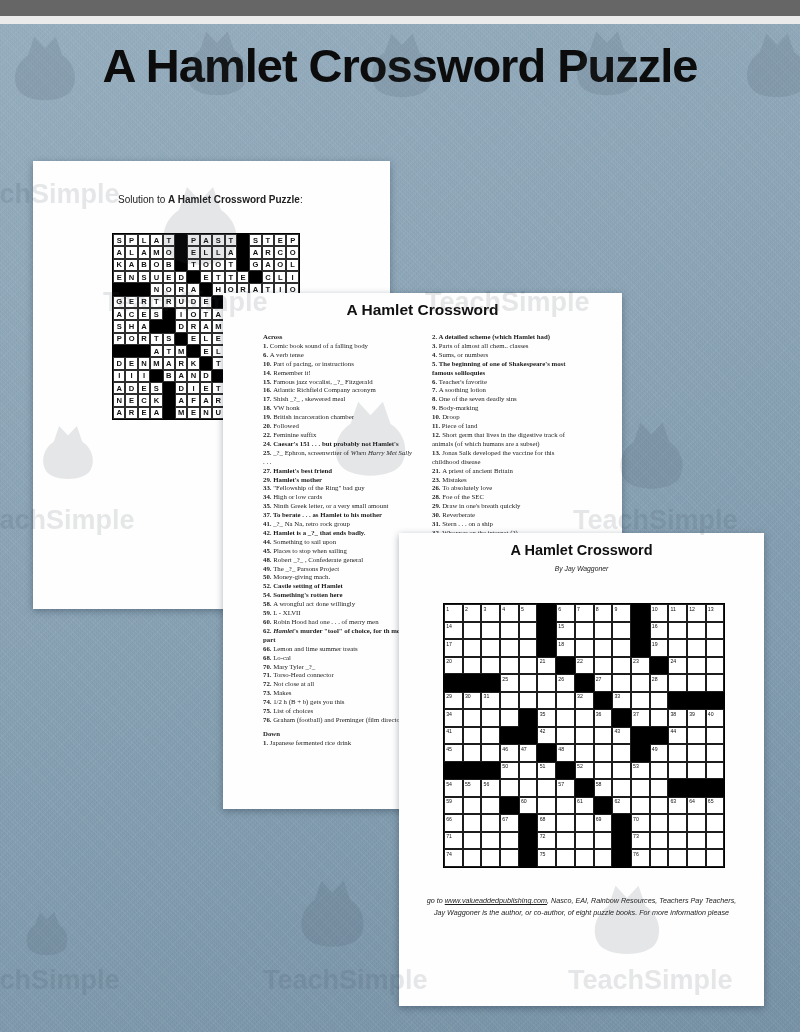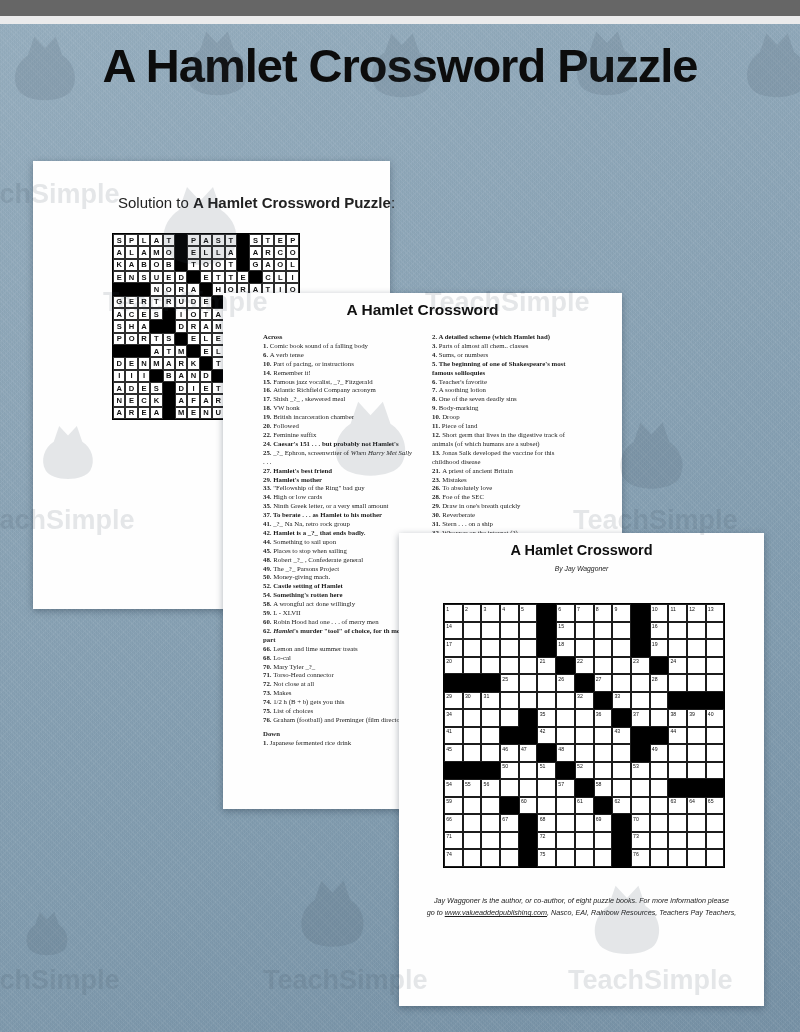--- a/index.html
+++ b/index.html
@@ -11,21 +11,21 @@
       repeating-linear-gradient(45deg,rgba(255,255,255,.05) 0 1px,transparent 1px 3px),
       repeating-linear-gradient(-45deg,rgba(255,255,255,.04) 0 1px,transparent 1px 4px),
       repeating-linear-gradient(90deg,rgba(0,0,0,.02) 0 1px,transparent 1px 2px);}
   .top-strip{position:absolute;top:0;left:0;right:0;height:8px;background:#ebebec;z-index:6;}
   .main-title{position:absolute;top:22px;left:0;width:100%;text-align:center;margin:0;
     font-size:47px;font-weight:bold;letter-spacing:-1px;color:#0c0c0c;z-index:2;}
   .page{position:absolute;background:#fefefe;box-shadow:0 2px 7px rgba(15,30,45,.35);}
   .page1{left:33px;top:145px;width:357px;height:448px;z-index:3;}
   .page2{left:223px;top:277px;width:399px;height:516px;z-index:4;}
   .page3{left:399px;top:517px;width:365px;height:473px;z-index:5;}
-  .sol-heading{position:absolute;left:85px;top:33px;font-size:15px;color:#222;white-space:nowrap;}
+  .sol-heading{position:absolute;left:85px;top:33px;font-size:10px;color:#222;white-space:nowrap;}
   .cw{position:absolute;display:grid;background:#fff;border:1.1px solid #000;}
   .sol-grid{left:79px;top:72px;grid-template-columns:repeat(15,12.4px);grid-auto-rows:12.35px;}
   .puz-grid{left:44px;top:70px;grid-template-columns:repeat(15,18.7px);grid-auto-rows:17.5px;border-width:1.4px;}
   .cw-cell{position:relative;border:0.55px solid #2e2e2e;box-sizing:border-box;background:#fff;}
   .puz-grid .cw-cell{border-width:0.7px;border-color:#1c1c1c;}
   .cw-cell.blk{background:#000;border-color:#000;}
   .cw-letter{position:absolute;inset:0;display:flex;align-items:center;justify-content:center;
     font-size:7.6px;font-weight:bold;color:#111;}
   .cw-num{position:absolute;top:0.5px;left:1.2px;font-size:5.2px;line-height:6px;color:#111;}
   .page2 .pg-title{position:absolute;top:8px;left:0;width:100%;text-align:center;margin:0;
@@ -1110,22 +1110,22 @@
         <div class="cw-cell blk"></div>
         <div class="cw-cell">
           <span class="cw-num">76</span>
         </div>
         <div class="cw-cell"></div>
         <div class="cw-cell"></div>
         <div class="cw-cell"></div>
         <div class="cw-cell"></div>
       </div>
     <div class="footer">
+      <div><span>go to </span><span class="u">www.valueaddedpublishing.com</span><span>, Nasco, EAI, Rainbow Resources, Teachers Pay Teachers,</span></div>
       <div>Jay Waggoner is the author, or co-author, of eight puzzle books.  For more information please</div>
-      <div><span>go to </span><span class="u">www.valueaddedpublishing.com</span><span>, Nasco, EAI, Rainbow Resources, Teachers Pay Teachers,</span></div>
     </div>
   </section>
 
   <div class="wm-layer" id="wm-layer">
       <div class="wm-owl" style="left: 4px; top: 18px; width: 82px; height: 82px;"><svg viewBox="0 0 100 100" width="100%" height="100%">
           <path d="M50 17 L37 3 L29 26 C15 35 9 53 17 68 C26 85 74 85 83 68 C91 53 85 35 71 26 L63 3 Z" fill="currentColor"></path>
         </svg></div>
       <div class="wm-owl" style="left: 176px; top: 13px; width: 82px; height: 82px;"><svg viewBox="0 0 100 100" width="100%" height="100%">
           <path d="M50 17 L37 3 L29 26 C15 35 9 53 17 68 C26 85 74 85 83 68 C91 53 85 35 71 26 L63 3 Z" fill="currentColor"></path>
         </svg></div>

